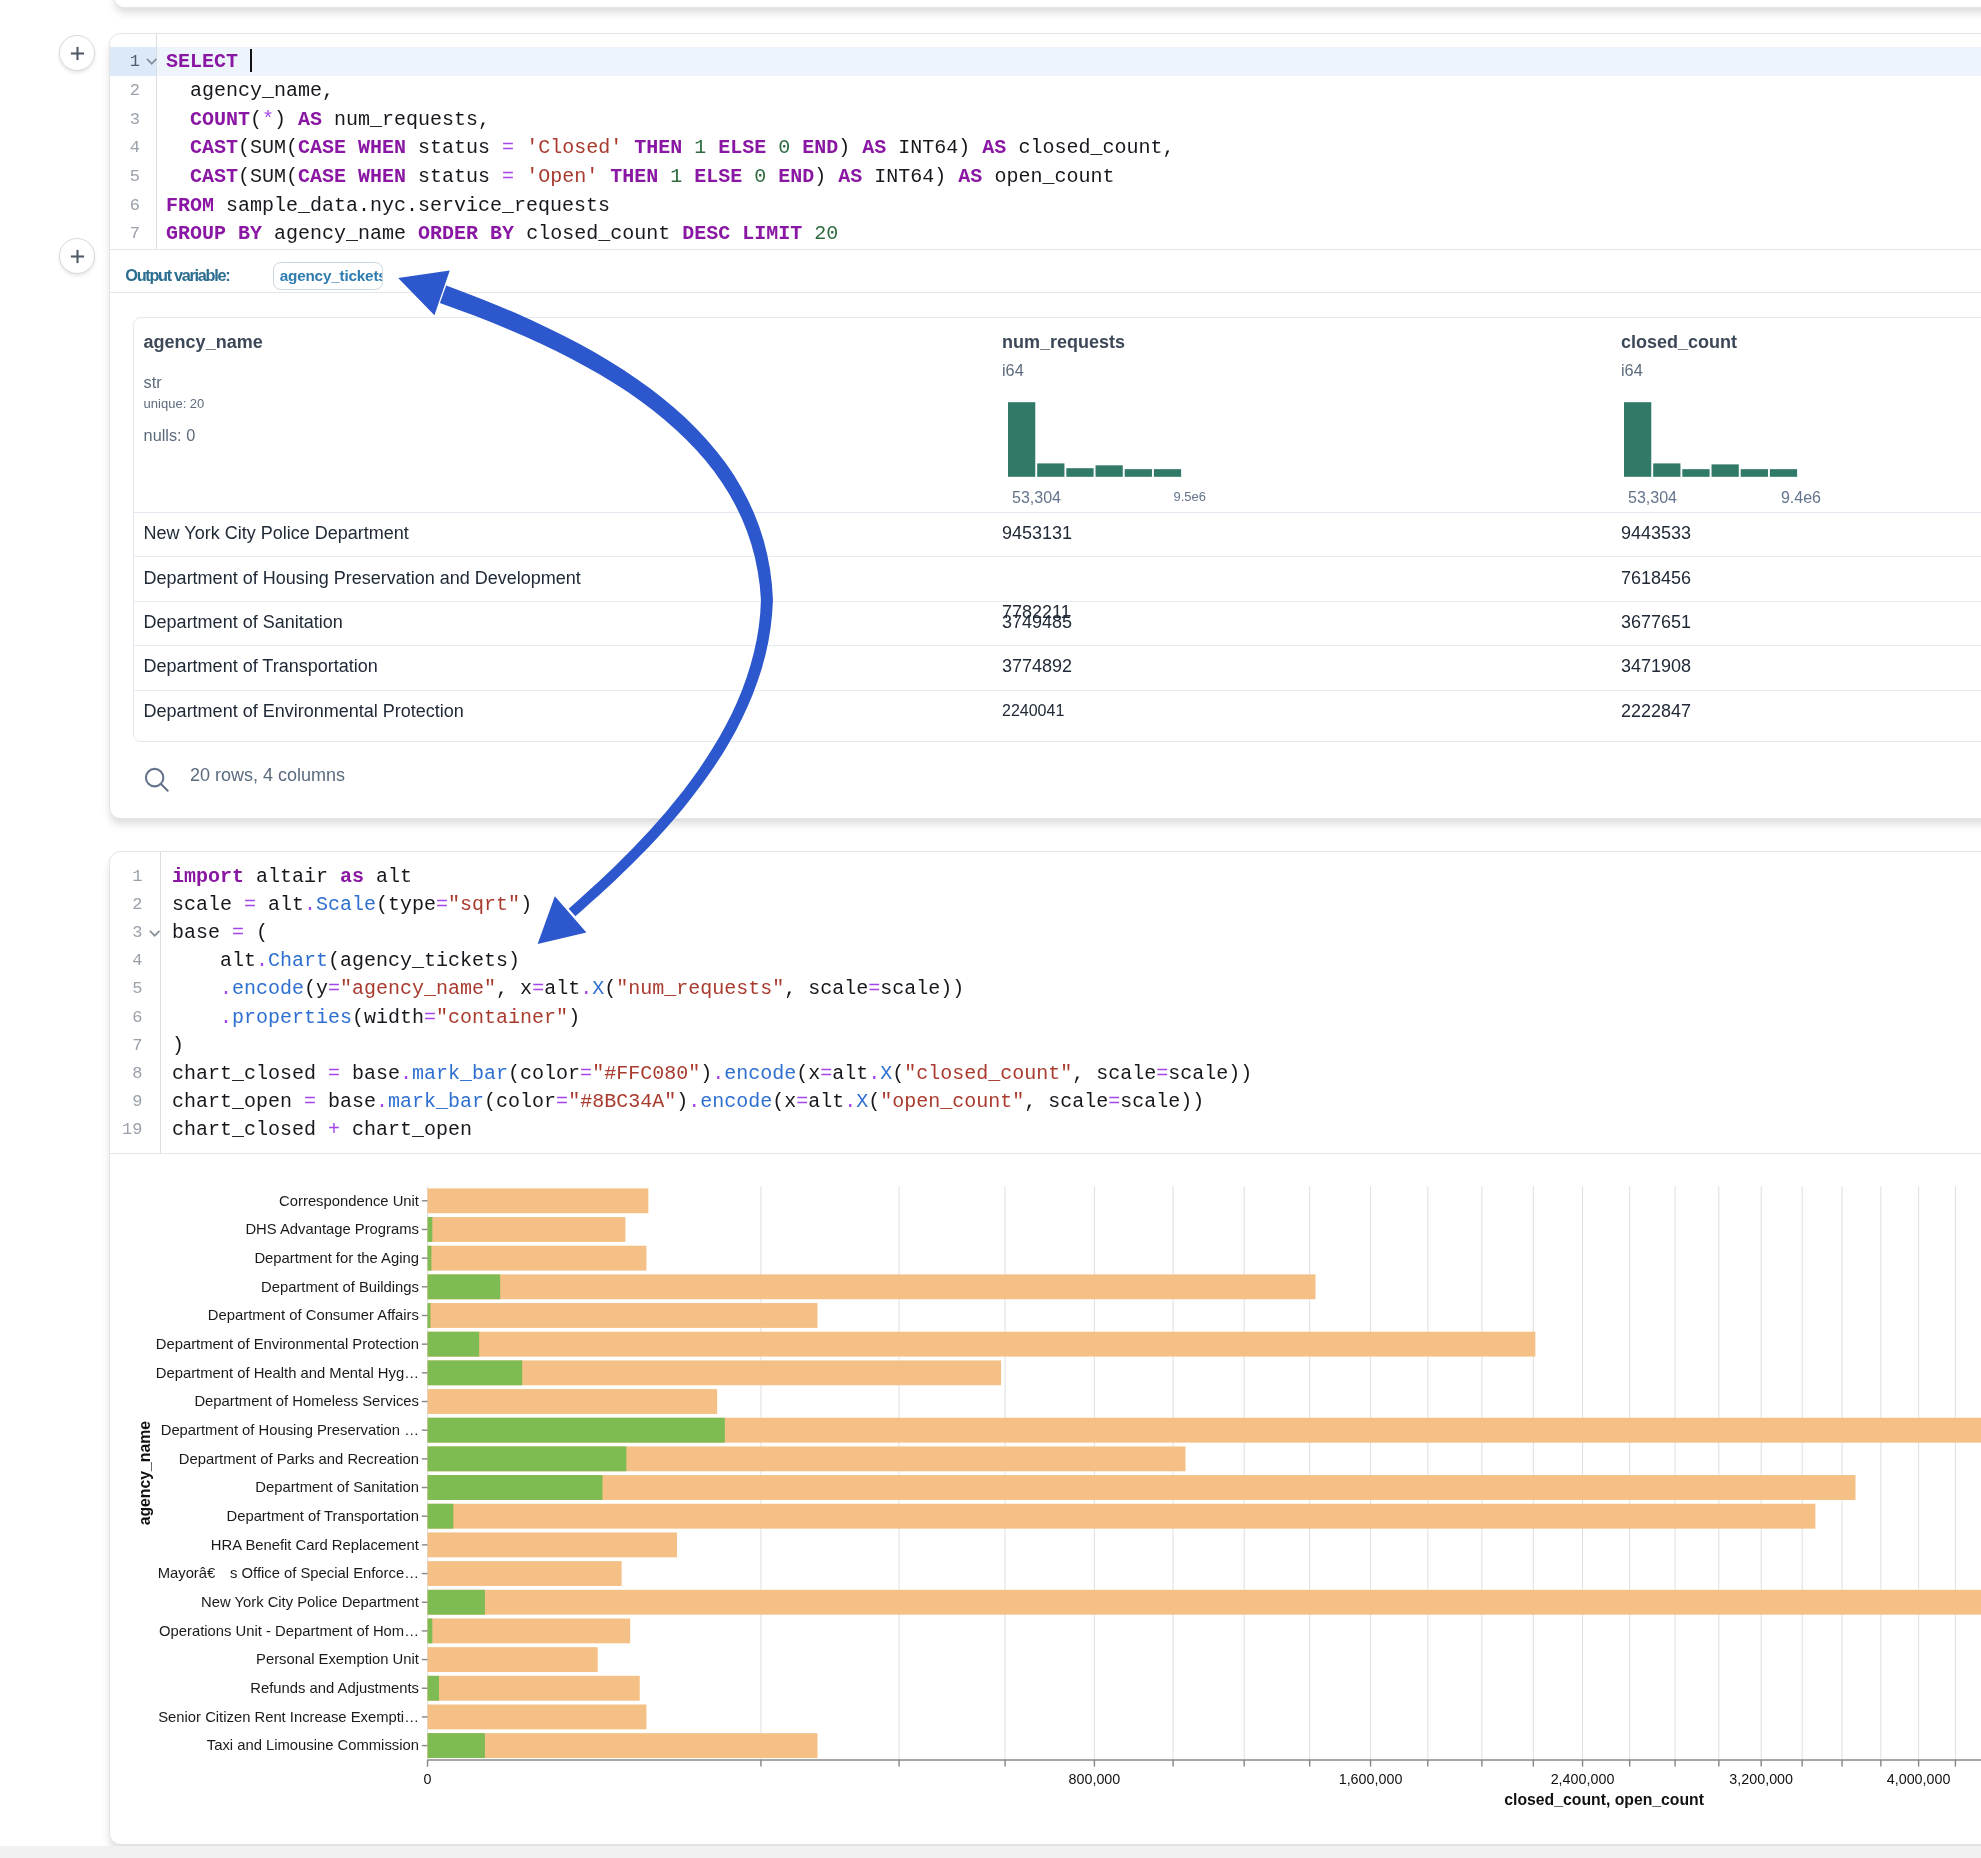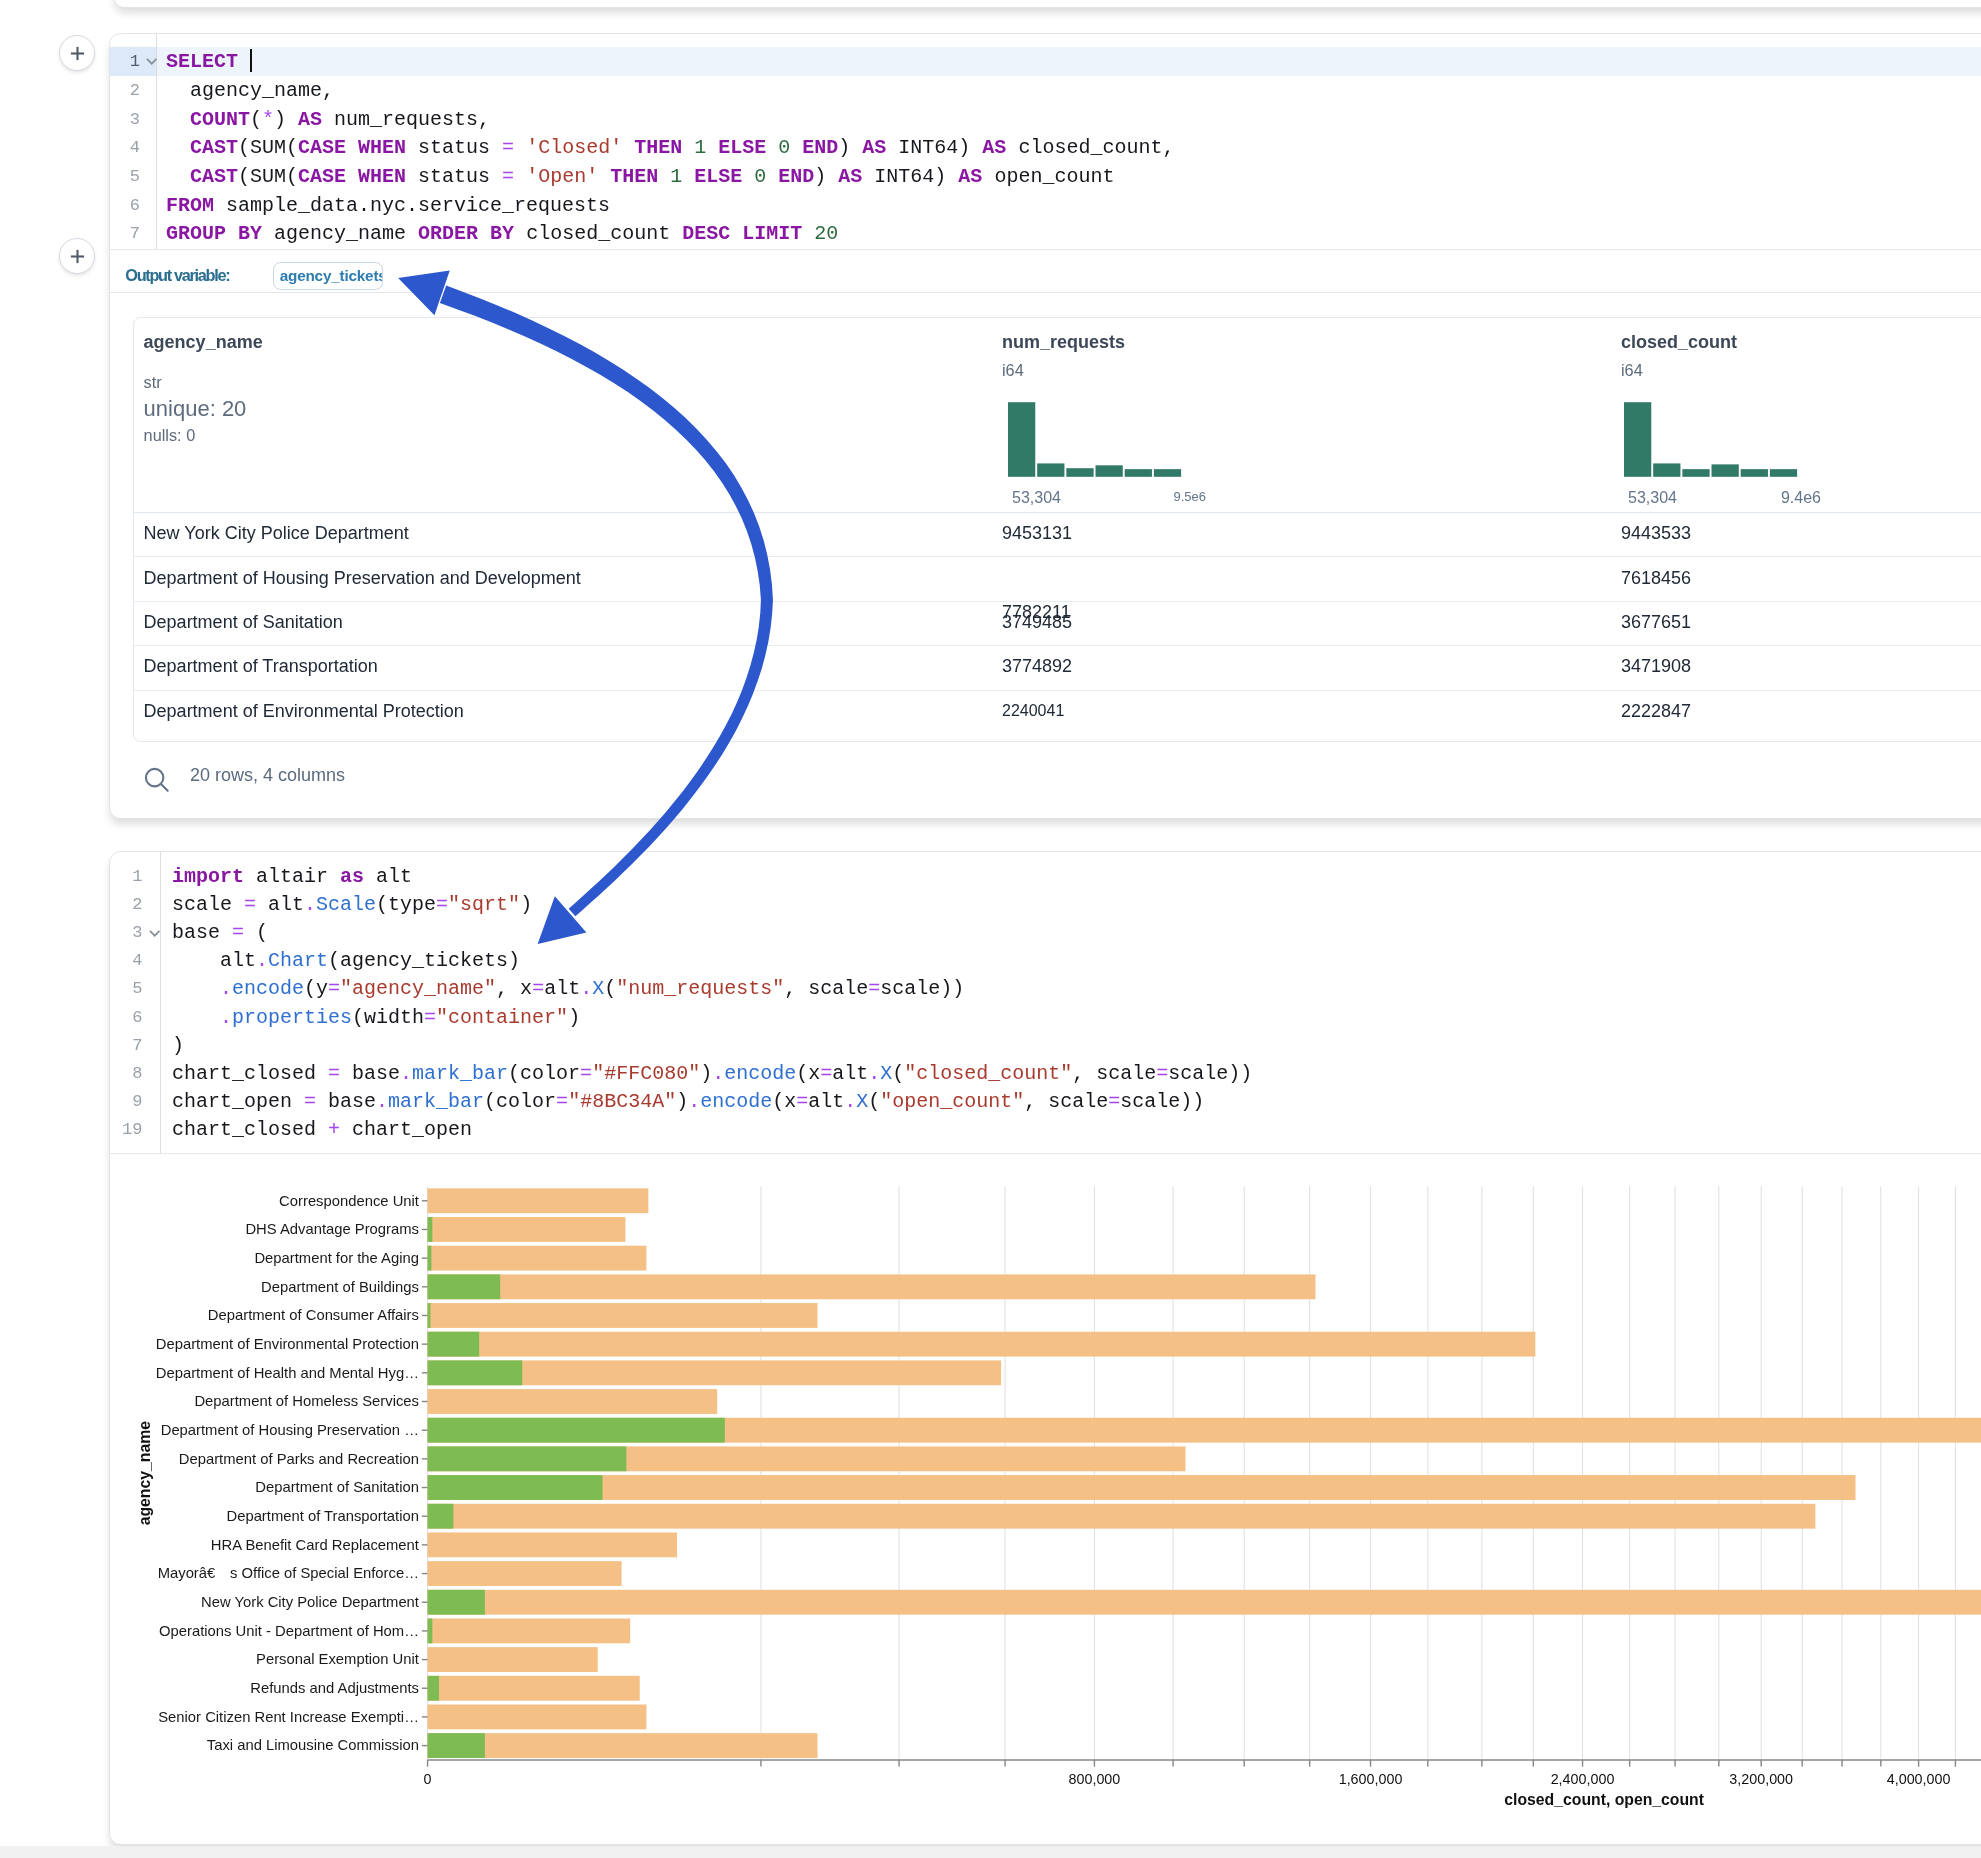--- a/index.html
+++ b/index.html
@@ -72,21 +72,21 @@
   <div class="abs" style="left:148px; top:228px; width:110px; height:28px; border:1.4px solid #ccd6df; border-radius:7.6px; overflow:hidden; line-height:25px; padding-left:5.7px; font-size:15.3px; letter-spacing:-0.2px; font-weight:bold; color:#2e7cb0; white-space:nowrap;margin-left:15px;">agency_tickets</div>
   <div class="hborder" style="top:258px;"></div>
 
   <div id="tablebox" class="abs" style="left:23px; top:283px; width:2103px; height:425px; border:1px solid #e2e8f0; border-radius:7.6px;">
       <div class="abs" style="left:9.6px;top:14.3px;font-size:18px;font-weight:bold;color:#3c4858;">agency_name</div>
 <div class="abs" style="left:9.6px;top:55px;font-size:16.3px;color:#5d6b7c;">str</div>
 <div class="abs" style="left:868px;top:14.3px;font-size:18px;font-weight:bold;color:#3c4858;">num_requests</div>
 <div class="abs" style="left:868px;top:43px;font-size:16.3px;color:#5d6b7c;">i64</div>
 <div class="abs" style="left:1487px;top:14.3px;font-size:18px;font-weight:bold;color:#3c4858;">closed_count</div>
 <div class="abs" style="left:1487px;top:43px;font-size:16.3px;color:#5d6b7c;">i64</div>
-<div class="abs" style="left:9.6px;top:78px;font-size:22px;color:#5d6b7c;">unique: 20</div>
+<div class="abs" style="left:9.6px;top:78px;font-size:13px;color:#5d6b7c;">unique: 20</div>
 <div class="abs" style="left:9.6px;top:108px;font-size:16.3px;color:#5d6b7c;">nulls: 0</div>
 <div class="abs" style="left:874px;top:84px;"><svg width="176" height="75" viewBox="0 0 184 78">
           <rect x="0.0" y="0" width="28.5" height="78" fill="#317a68"></rect>
           <rect x="30.5" y="64" width="28.5" height="14" fill="#317a68"></rect>
           <rect x="61.0" y="69" width="28.5" height="9" fill="#317a68"></rect>
           <rect x="91.5" y="66" width="28.5" height="12" fill="#317a68"></rect>
           <rect x="122.0" y="70" width="28.5" height="8" fill="#317a68"></rect>
           <rect x="152.5" y="70" width="28.5" height="8" fill="#317a68"></rect>
         </svg></div>
 <div class="abs" style="left:1490px;top:84px;"><svg width="176" height="75" viewBox="0 0 184 78">

